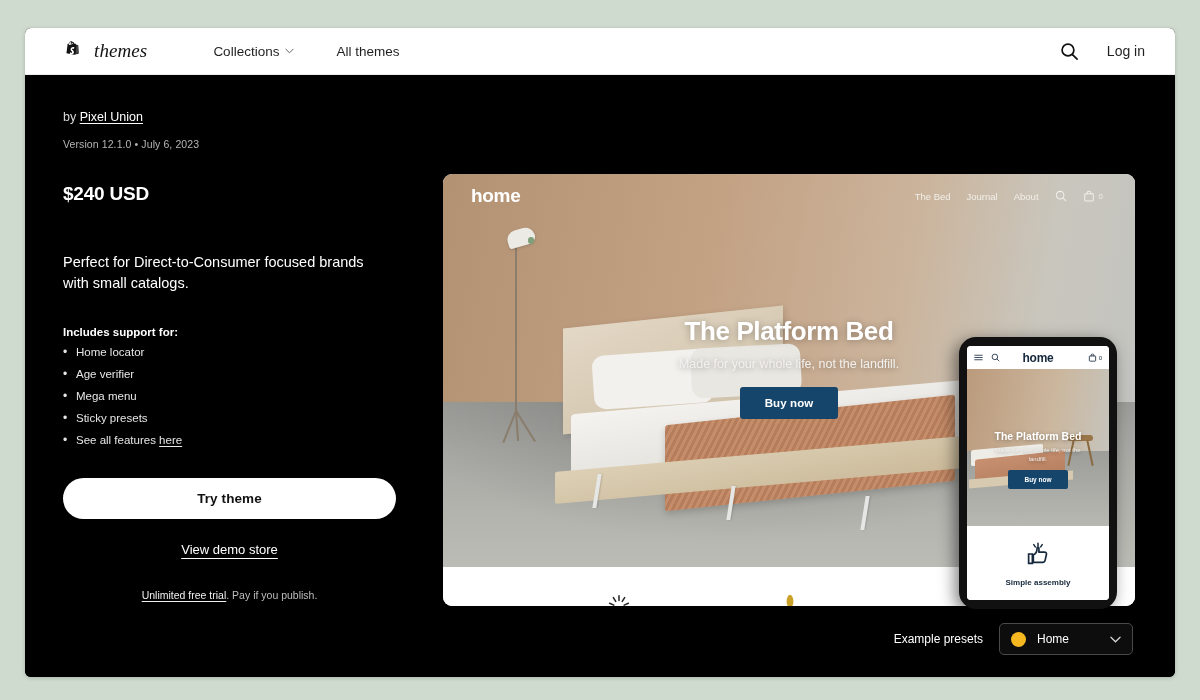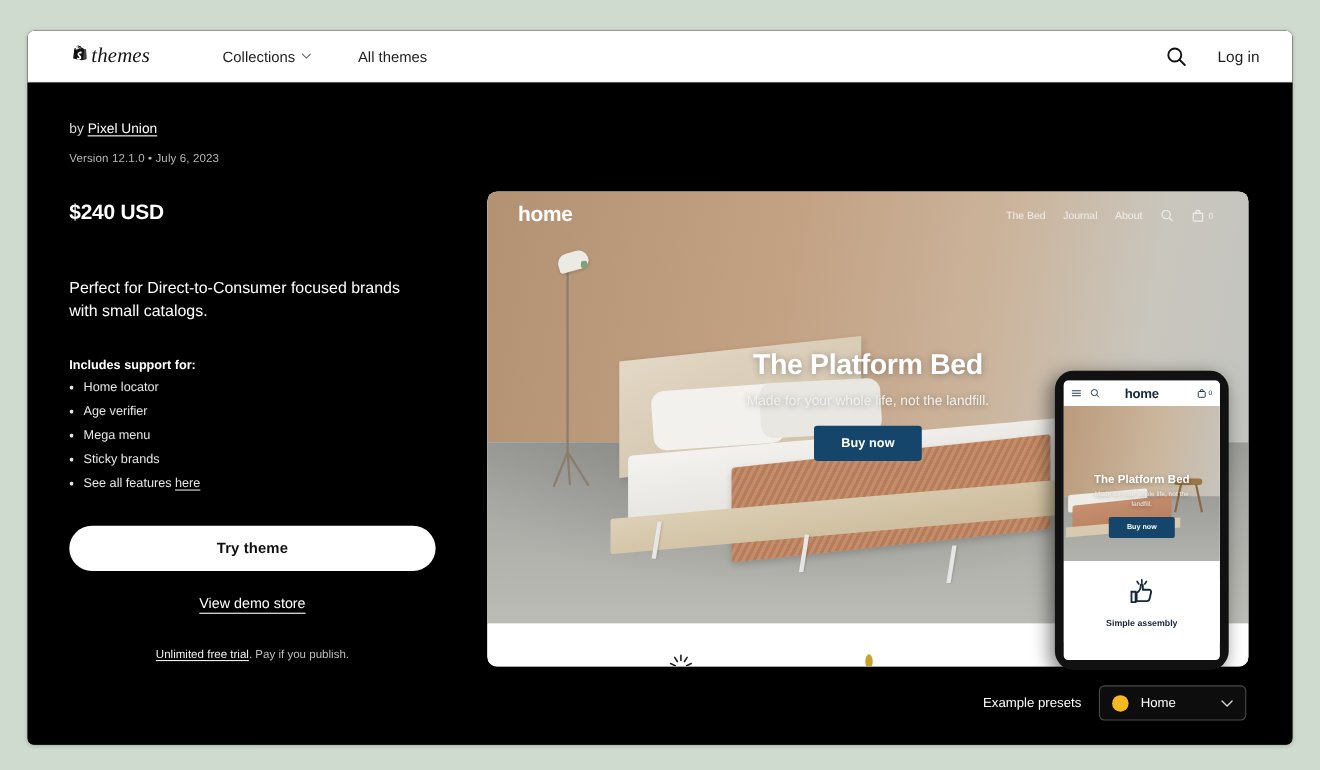--- a/index.html
+++ b/index.html
@@ -25,21 +25,21 @@
 
   
   .topnav {
     position: absolute; left: 0; top: 0;
     width: 100%; height: 47px;
     background: #fff;
     display: flex; align-items: center;
     padding: 0 30px 0 38px;
     border-bottom: 1px solid #ececec;
   }
-  .brand { display: flex; align-items: center; gap: 1px; }
+  .brand { display: flex; align-items: center; gap: 12px; }
   .shop-bag { width: 19px; height: 21px; display: block; }
   .brand-word {
     font-family: "Liberation Serif", serif;
     font-style: italic;
     font-size: 19px;
     color: #141414;
     letter-spacing: .1px;
   }
   .nav-links { display: flex; align-items: center; gap: 42px; margin-left: 66px; }
   .nav-link {
@@ -216,21 +216,21 @@
     background: #eeece7; transform: skewY(-5deg); border-radius: 2px; }
   .p-plat { position: absolute; left: 2px; top: 106px; width: 104px; height: 9px;
     background: #d8cab0; transform: skewY(-5deg); }
   .p-stool-top { position: absolute; left: 100px; top: 66px; width: 26px; height: 6px; background: #9a7548; border-radius: 3px; }
   .p-stool-l { position: absolute; background: #8a6a42; width: 2px; height: 26px; }
   .p-hero { position: absolute; left: 0; right: 0; top: 84px; text-align: center; z-index: 2; }
   .p-h1 { font-size: 10.5px; font-weight: bold; color: #fff; text-shadow: 0 1px 4px rgba(0,0,0,.35); }
   .p-sub { font-size: 6px; color: #f0eeea; margin-top: 4px; line-height: 1.5; padding: 0 22px; text-shadow: 0 1px 4px rgba(0,0,0,.4); }
   .p-buy { display: inline-block; margin-top: 6px; padding: 6px 16px; background: #16456b;
     color: #fff; font-size: 6.5px; font-weight: bold; border: none; border-radius: 2px; cursor: pointer; }
-  .p-feature { position: absolute; left: 0; bottom: 16px; width: 100%; height: 74px;
+  .p-feature { position: absolute; left: 0; bottom: 0; width: 100%; height: 74px;
     background: #fff; display: flex; flex-direction: column; align-items: center; justify-content: center; gap: 9px; }
   .p-feat-ic { width: 30px; height: 30px; display: block; }
   .p-feat-t { font-size: 8px; font-weight: bold; color: #15283c; }
 
   
   .presets {
     position: absolute; right: 42px; bottom: 22px;
     display: flex; align-items: center; gap: 16px;
   }
   .presets-label { font-size: 12px; color: #fff; }
@@ -288,21 +288,21 @@
       </div>
     </div>
     <div class="version">Version 12.1.0 • July 6, 2023</div>
     <div class="price">$240 USD</div>
     <div class="tagline">Perfect for Direct-to-Consumer focused brands with small catalogs.</div>
     <div class="includes">Includes support for:</div>
     <ul class="feat-list">
       <li><span>Home locator</span></li>
       <li><span>Age verifier</span></li>
       <li><span>Mega menu</span></li>
-      <li><span>Sticky brands</span></li>
+      <li><span>Sticky presets</span></li>
       <li><span>See all features </span><a>here</a></li>
     </ul>
 
     <button class="try-btn">Try theme</button>
     <div class="demo-wrap">
       <span class="demo-link">View demo store</span>
     </div>
     <div class="trial">
       <span class="ul">Unlimited free trial</span><span>. Pay if you publish.</span>
     </div>

